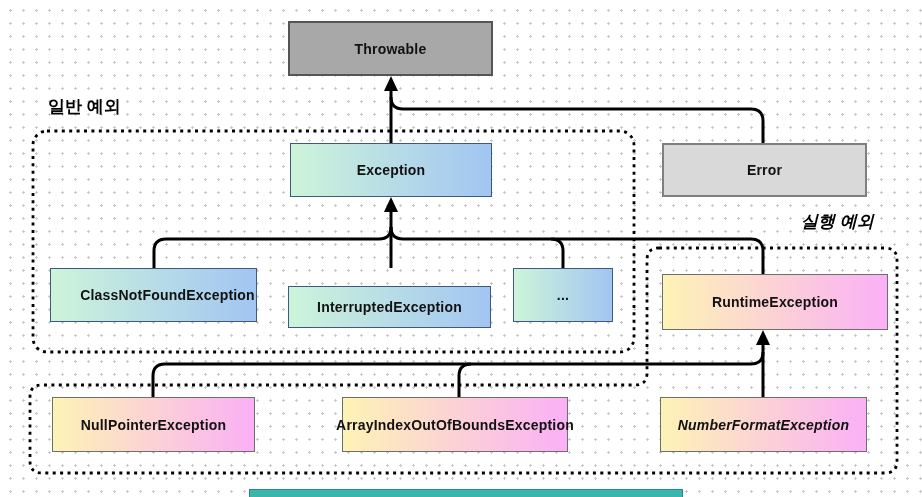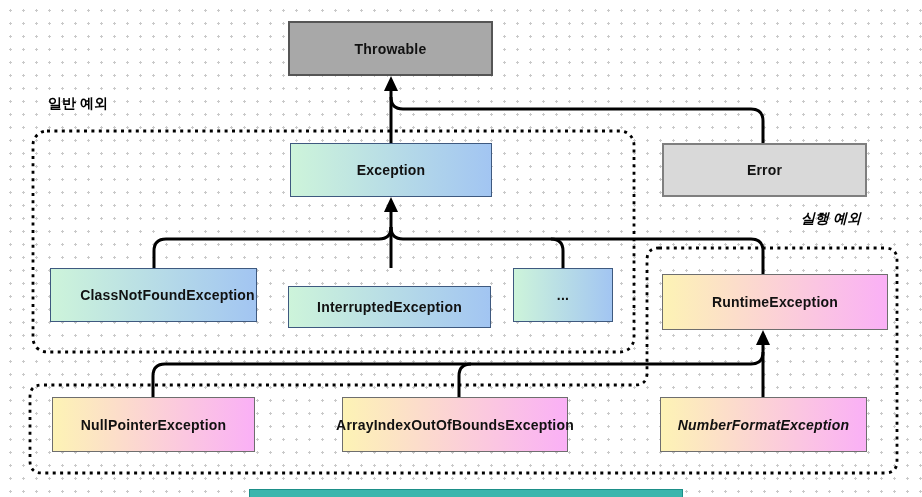--- a/index.html
+++ b/index.html
@@ -34,21 +34,21 @@
   .greenblue{
     background:linear-gradient(90deg, var(--green-blue-left), var(--green-blue-right));
     border:1.6px solid var(--blue-border);
   }
   .yellowpink{
     background:linear-gradient(90deg, var(--yellow-pink-left), var(--yellow-pink-right));
     border:1.6px solid var(--pink-border);
   }
   .grouplabel{
     position:absolute;
-    font-weight:bold;font-size:14px;color:#000;
+    font-weight:bold;font-size:17px;color:#000;
     white-space:nowrap;
   }
   svg.overlay{position:absolute;left:0;top:0;width:922px;height:497px;pointer-events:none;}
   .partial-bar{
     position:absolute;left:249px;top:489px;width:434px;height:10px;
     background:var(--partial-bar);
     border:1px solid #1d8f88;
     box-sizing:border-box;
   }
 </style>

